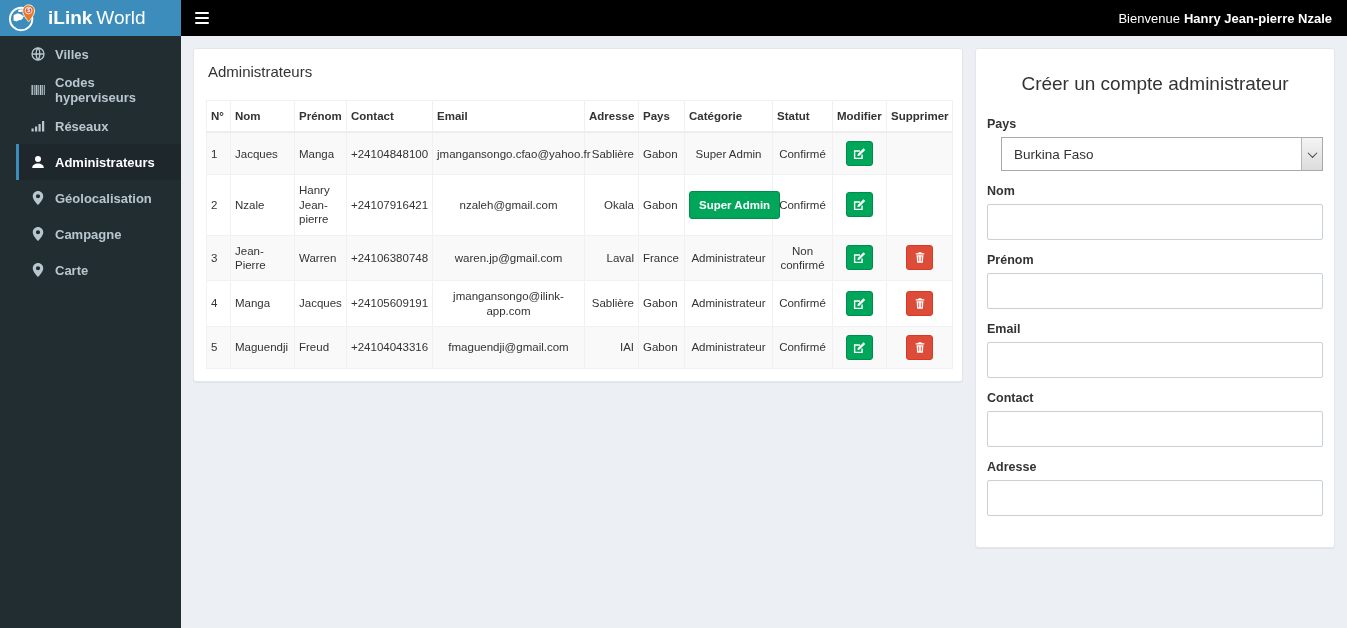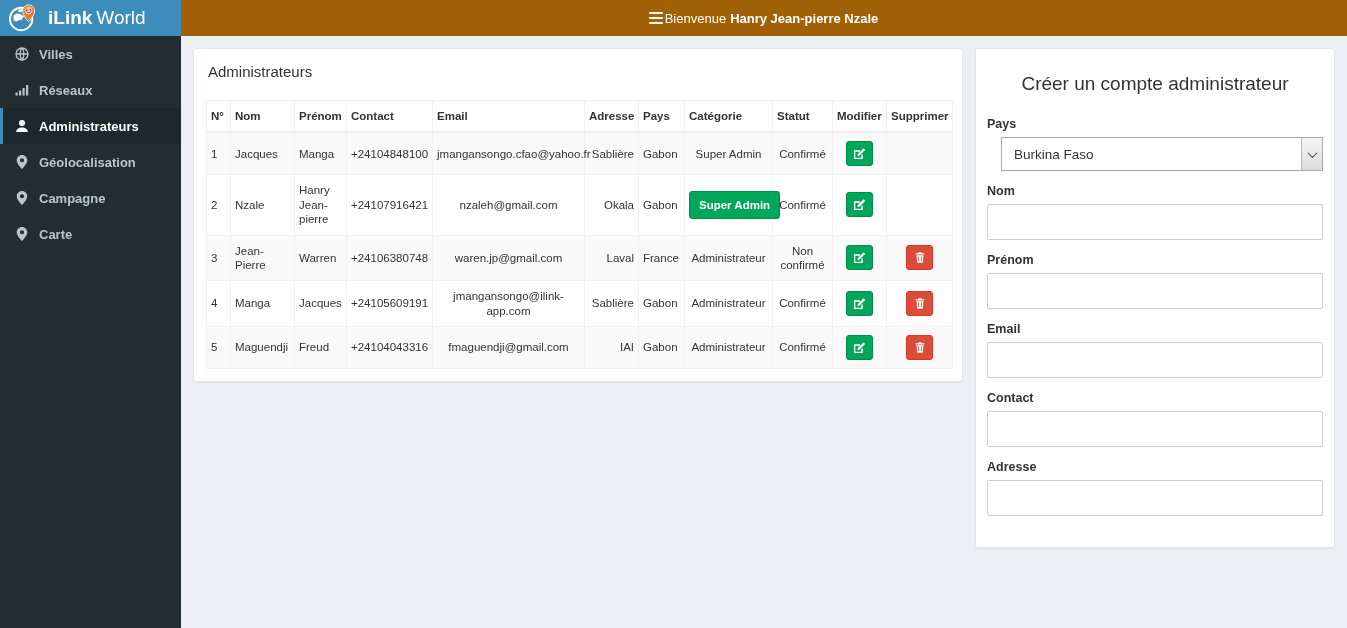--- a/index.html
+++ b/index.html
@@ -4,32 +4,32 @@
 <style>
   * { box-sizing: border-box; margin: 0; padding: 0; }
   html,body { width:1347px; height:628px; }
   body {
     font-family: "Liberation Sans", sans-serif;
     background:#ecf0f5;
     overflow:hidden;
     color:#333;
   }
   
-  .topbar { position:absolute; top:0; left:0; right:0; height:36px; background:#a16207; display:flex; z-index:10; }
+  .topbar { position:absolute; top:0; left:0; right:0; height:36px; background:#000000; display:flex; z-index:10; }
   .logo-area { width:181px; height:36px; display:flex; align-items:center; padding-left:8px; gap:10px; background:#3c8dbc; }
   .brand { color:#fff; font-size:19px; white-space:nowrap; }
   .brand b { font-weight:700; }
   .brand span.rest { font-weight:300; margin-left:4px; }
-  .navbar { flex:1; display:flex; align-items:center; justify-content:center; padding:0 15px 0 12px; }
+  .navbar { flex:1; display:flex; align-items:center; justify-content:space-between; padding:0 15px 0 12px; }
   .hamburger { width:18px; display:flex; flex-direction:column; gap:3px; cursor:pointer; padding:4px 2px; }
   .hamburger i { display:block; height:2px; background:#fff; border-radius:1px; }
   .welcome { color:#fff; font-size:13px; }
   .welcome .name { font-weight:700; margin-left:4px; }
   
-  .sidebar { position:absolute; top:36px; left:0; bottom:0; width:181px; background:#222d32; }
+  .sidebar { position:absolute; top:36px; left:0; bottom:0; width:181px; background:#222d32;padding-left:16px; }
   .side-item { display:flex; align-items:center; gap:10px; height:36px; padding:0 15px;
                color:#b8c7ce; font-size:13px; font-weight:700; cursor:pointer; }
   .side-item svg { flex:0 0 14px; }
   .side-item.active { background:#1e282c; color:#fff; border-left:3px solid #3c8dbc; padding-left:12px; }
   
   .content { position:absolute; top:36px; left:181px; right:0; bottom:0; padding:12px 12px 0 12px; overflow:hidden; }
   .page-title { font-size:20px; font-weight:400; color:#374850; margin:2px 0 14px 0; }
   .cols { display:flex; align-items:flex-start; gap:12px; }
   .panel { background:#fff; border:1px solid #e4e7ea; border-radius:3px; box-shadow:0 1px 1px rgba(0,0,0,.05); }
   
@@ -101,20 +101,32 @@
 <div class="sidebar">
   <div class="side-item">
     <svg width="14" height="14" viewBox="0 0 14 14" stroke="currentColor" fill="none" stroke-width="1.3">
       <circle cx="7" cy="7" r="6"></circle>
         <path d="M1 7h12M7 1c2.4 2.2 2.4 9.8 0 12M7 1c-2.4 2.2-2.4 9.8 0 12"></path>
     </svg>
     <span>Villes</span>
   </div>
   <div class="side-item">
     <svg width="14" height="14" viewBox="0 0 14 14" fill="currentColor">
+      <rect x="0.5" y="2" width="1.4" height="10"></rect>
+        <rect x="2.8" y="2" width="0.9" height="10"></rect>
+      <rect x="4.6" y="2" width="1.8" height="10"></rect>
+        <rect x="7.3" y="2" width="0.9" height="10"></rect>
+      <rect x="9" y="2" width="1.4" height="10"></rect>
+        <rect x="11.2" y="2" width="0.8" height="10"></rect>
+      <rect x="12.8" y="2" width="1" height="10"></rect>
+    </svg>
+    <span>Codes hyperviseurs</span>
+  </div>
+  <div class="side-item">
+    <svg width="14" height="14" viewBox="0 0 14 14" fill="currentColor">
       <rect x="0.5" y="9.5" width="2.2" height="3"></rect>
         <rect x="4" y="7.5" width="2.2" height="5"></rect>
       <rect x="7.5" y="5" width="2.2" height="7.5"></rect>
         <rect x="11" y="2" width="2.2" height="10.5"></rect>
     </svg>
     <span>Réseaux</span>
   </div>
   <div class="side-item active">
     <svg width="14" height="14" viewBox="0 0 14 14" fill="currentColor">
       <circle cx="7" cy="4" r="3"></circle>

